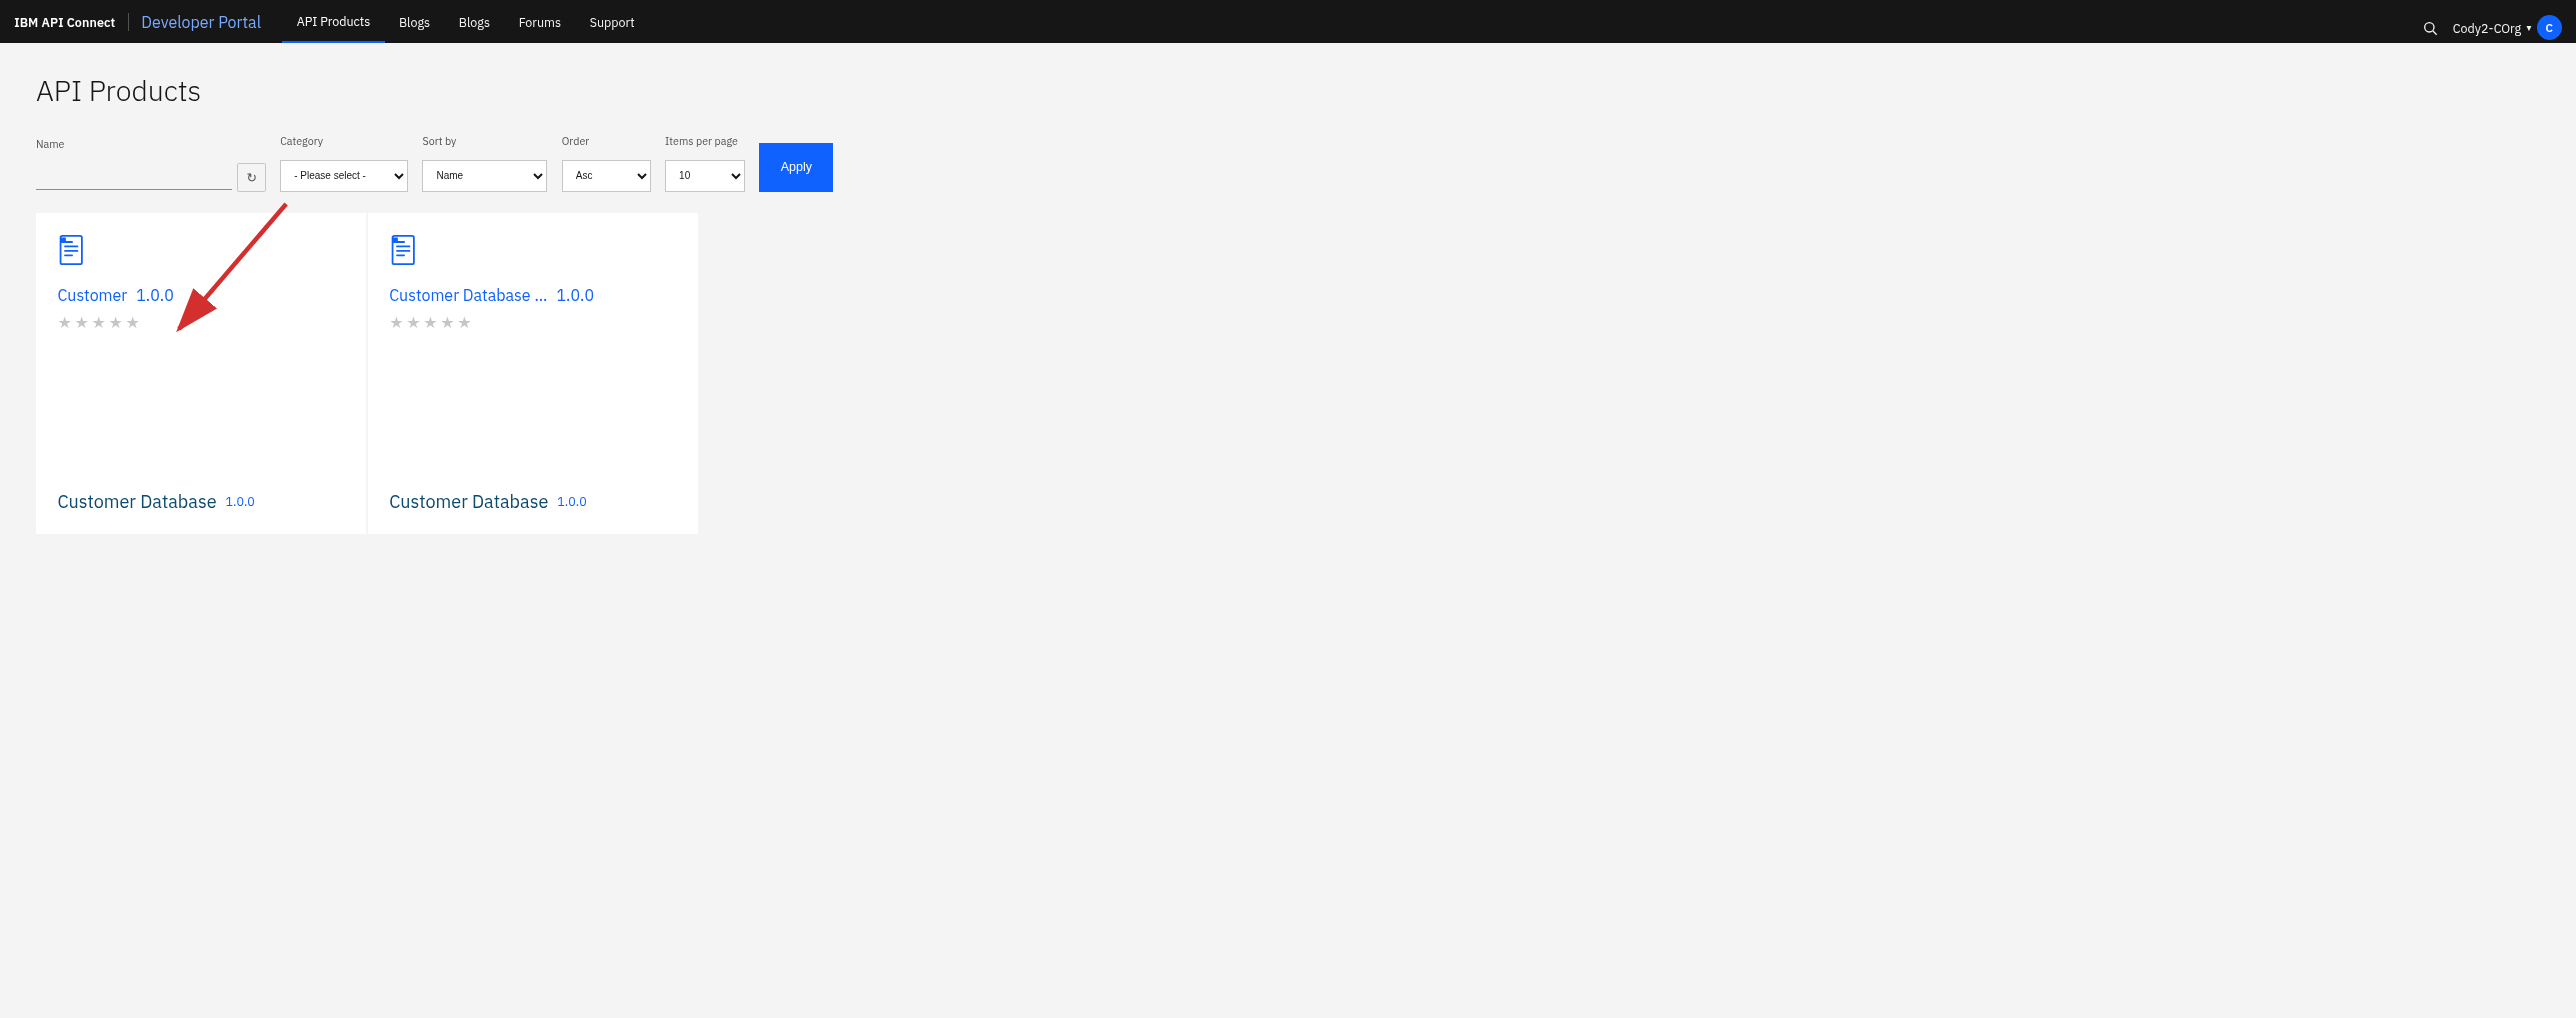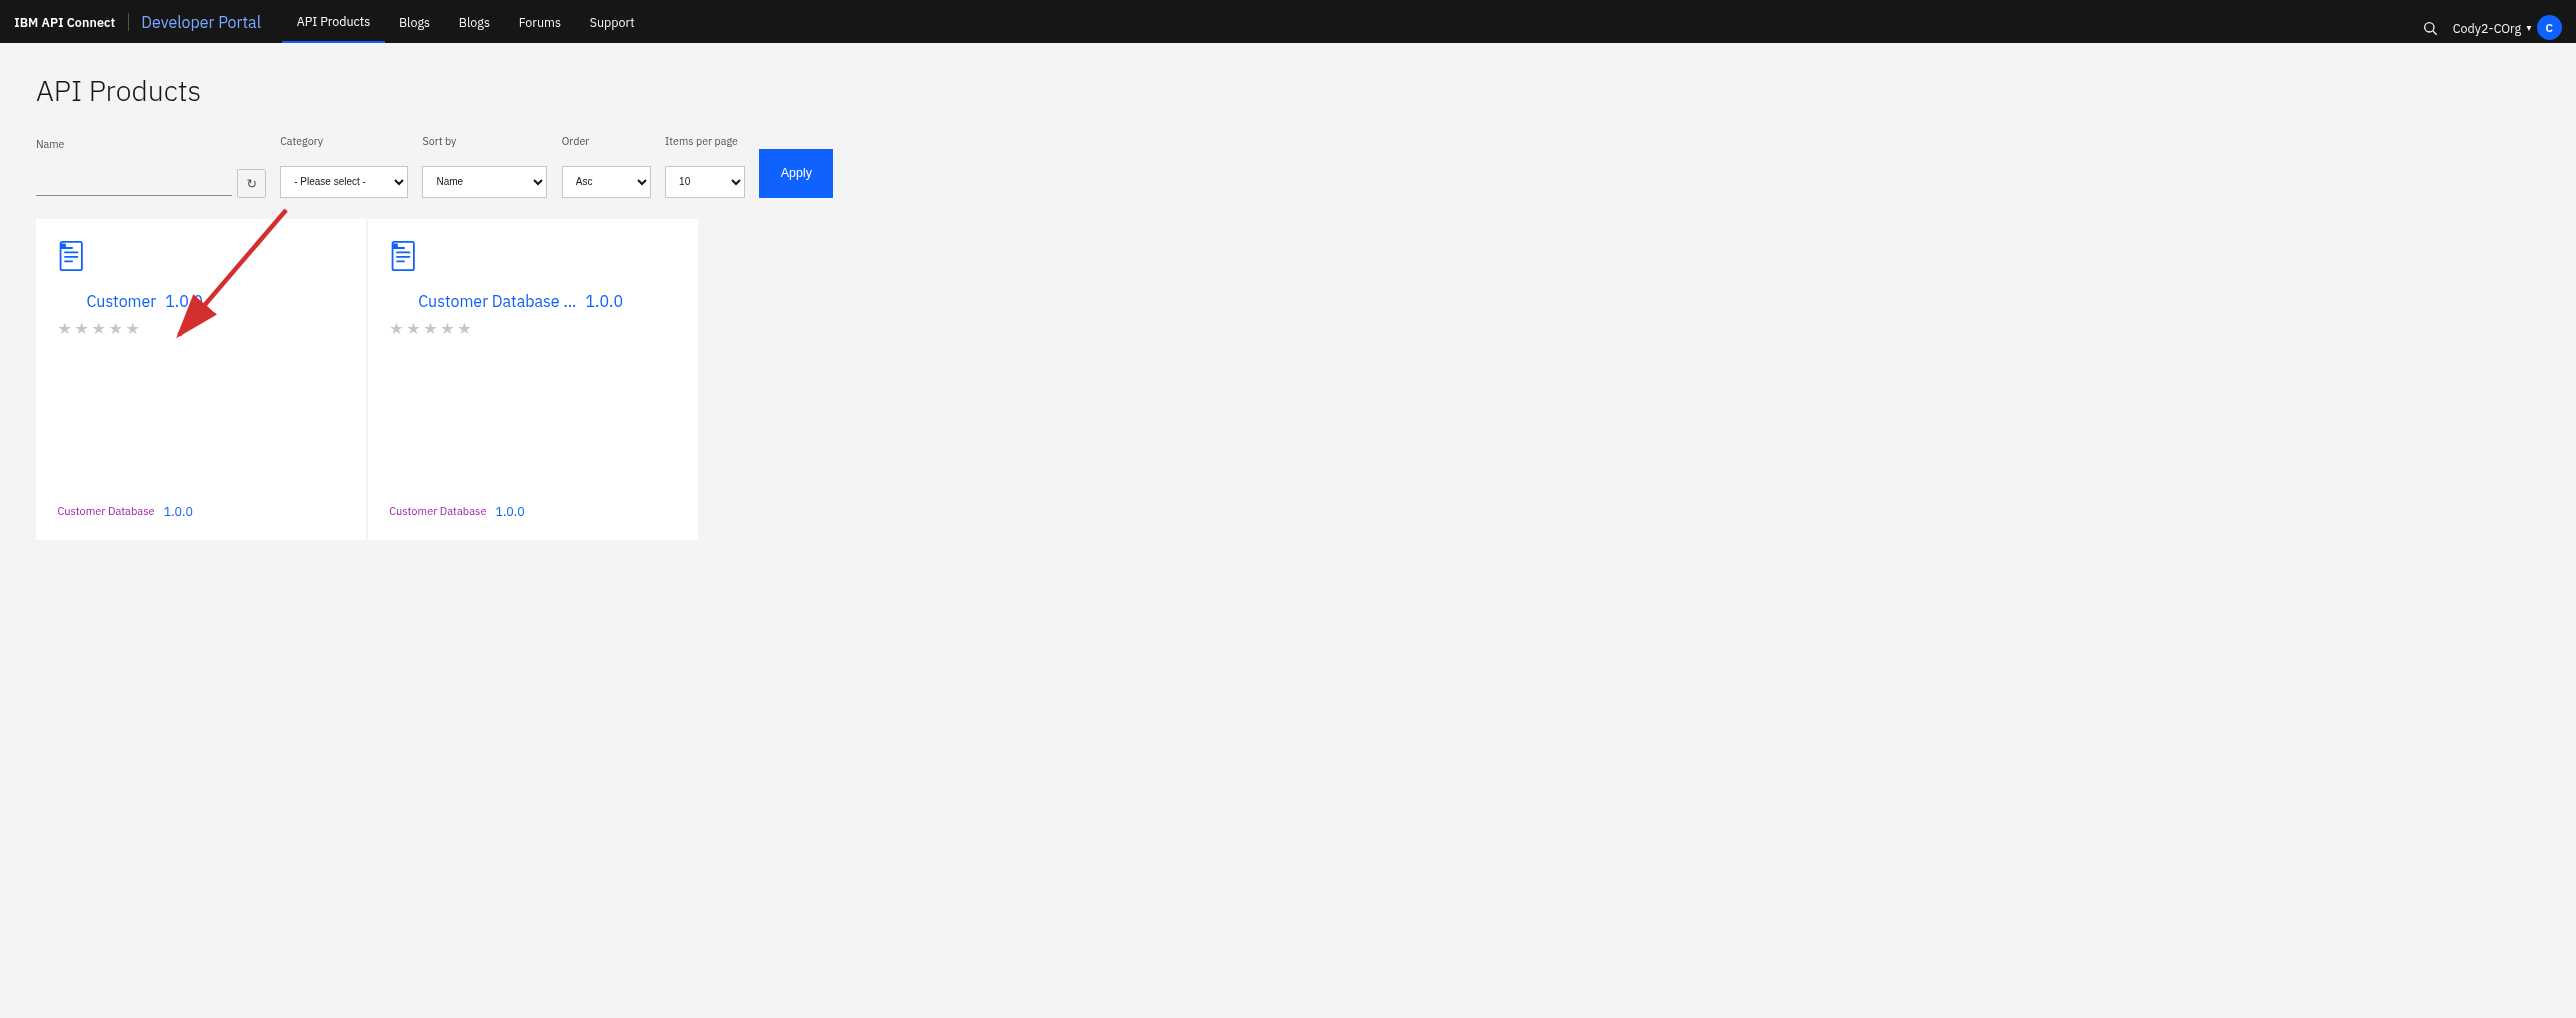--- a/index.html
+++ b/index.html
@@ -107,21 +107,21 @@
     .filters-row {
       display: flex;
       align-items: flex-end;
       gap: 14.3px;
       margin-bottom: 21.4px;
       flex-wrap: wrap;
     }
     .filter-group {
       display: flex;
       flex-direction: column;
-      gap: 18px;
+      gap: 12px;
     }
     .filter-label {
       font-size: 10.7px;
       color: #525252;
     }
     .filter-input-wrap {
       display: flex;
       align-items: center;
       gap: 5.4px;
     }
@@ -190,21 +190,20 @@
     .product-icon {
       font-size: 28.5px;
       color: #0f62fe;
       margin-bottom: 10.7px;
     }
     .product-header {
       display: flex;
       align-items: baseline;
       gap: 9px;
       margin-bottom: 7.1px;
-      margin-left: 29px;
     }
     .product-name {
       color: #0f62fe;
       font-size: 16px;
       font-weight: 400;
     }
     .product-version {
       color: #0f62fe;
       font-size: 16px;
       font-weight: 400;
@@ -218,22 +217,22 @@
       color: #c6c6c6;
       font-size: 16px;
     }
     .product-footer {
       margin-top: auto;
       display: flex;
       align-items: center;
       gap: 9px;
     }
     .product-plan {
-      color: #a21caf;
-      font-size: 11px;
+      color: #0c4a6e;
+      font-size: 18px;
     }
     .product-plan-version {
       color: #0f62fe;
       font-size: 12.5px;
     }
 
     .products-container {
       position: relative;
     }
 

